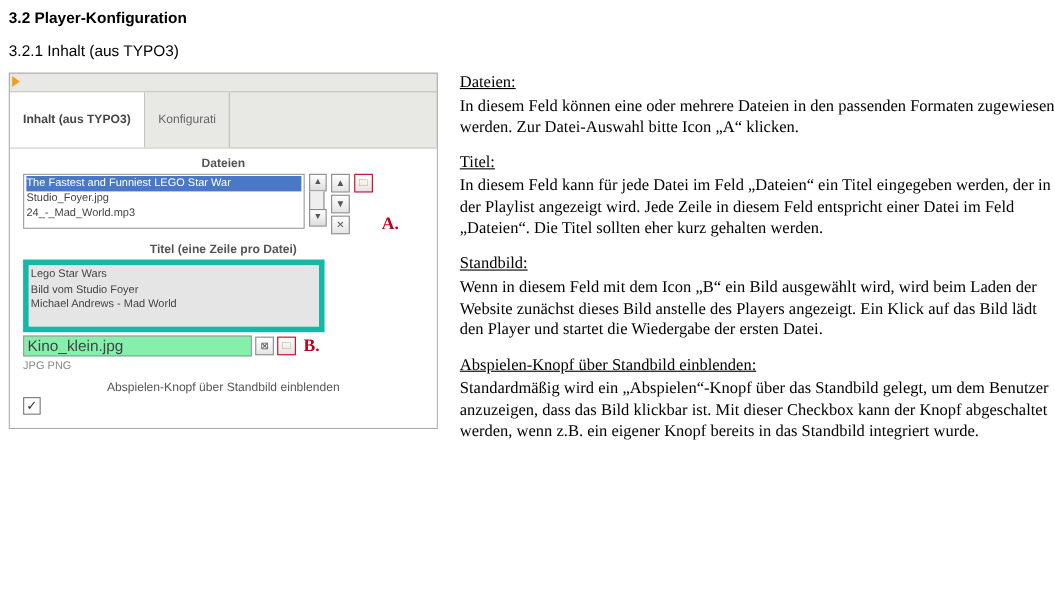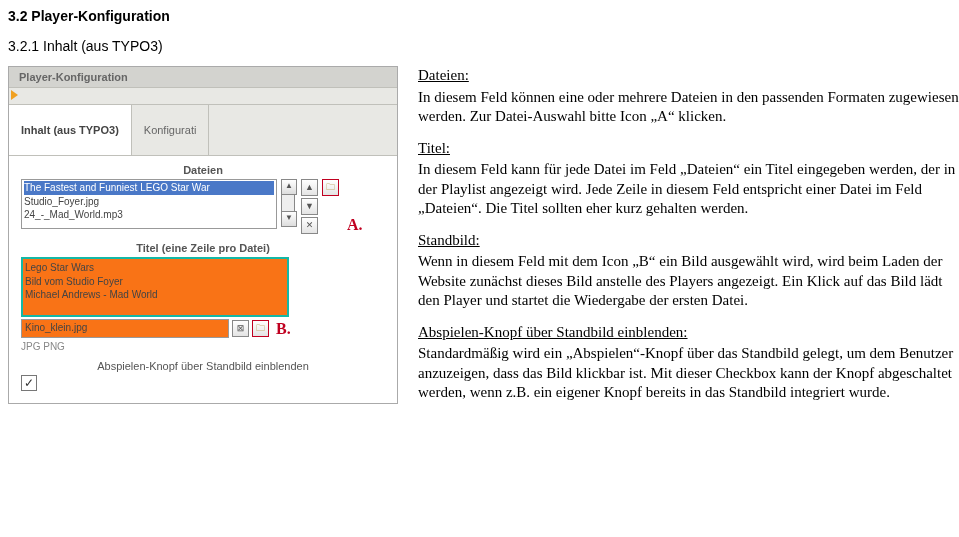--- a/index.html
+++ b/index.html
@@ -160,40 +160,40 @@
     font-size: 16px;
     margin-left: 4px;
     align-self: flex-end;
   }
   .hint {
     color: #888;
     font-size: 10px;
     margin-top: 3px;
   }
   .textarea {
-    border: 2px solid #14b8a6;
+    border: 5px solid #14b8a6;
     width: 260px;
     height: 52px;
     font-size: 10px;
     color: #444;
     padding: 2px;
     line-height: 1.35;
-    background: #f97316;
+    background: #e5e5e5;
     resize: none;
     font-family: inherit;
   }
   .textbox {
     border: 1px solid #999;
     width: 200px;
     height: 17px;
     line-height: 16px;
-    font-size: 10px;
+    font-size: 14px;
     padding: 0 3px;
     color: #444;
-    background: #f97316;
+    background: #86efac;
   }
   .row-icons {
     display: flex;
     align-items: center;
     gap: 3px;
   }
   .cbox {
     width: 14px;
     height: 14px;
     border: 1px solid #777;
@@ -209,21 +209,20 @@
 <body>
 
 <div class="doc-header">
   <h2>3.2 Player-Konfiguration</h2>
   <h3>3.2.1 Inhalt (aus TYPO3)</h3>
 </div>
 
 <div class="content-row">
   <div class="left-col">
     <div class="panel">
-      <div class="panel-title">Player-Konfiguration</div>
       <div class="tri-row">
         <div class="tri"></div>
       </div>
       <div class="tabs">
         <div class="tab active">Inhalt (aus TYPO3)</div>
         <div class="tab">Konfigurati</div>
       </div>
       <div class="white-area">
         <div class="field-label first">Dateien</div>
         <div class="listbox-row">

